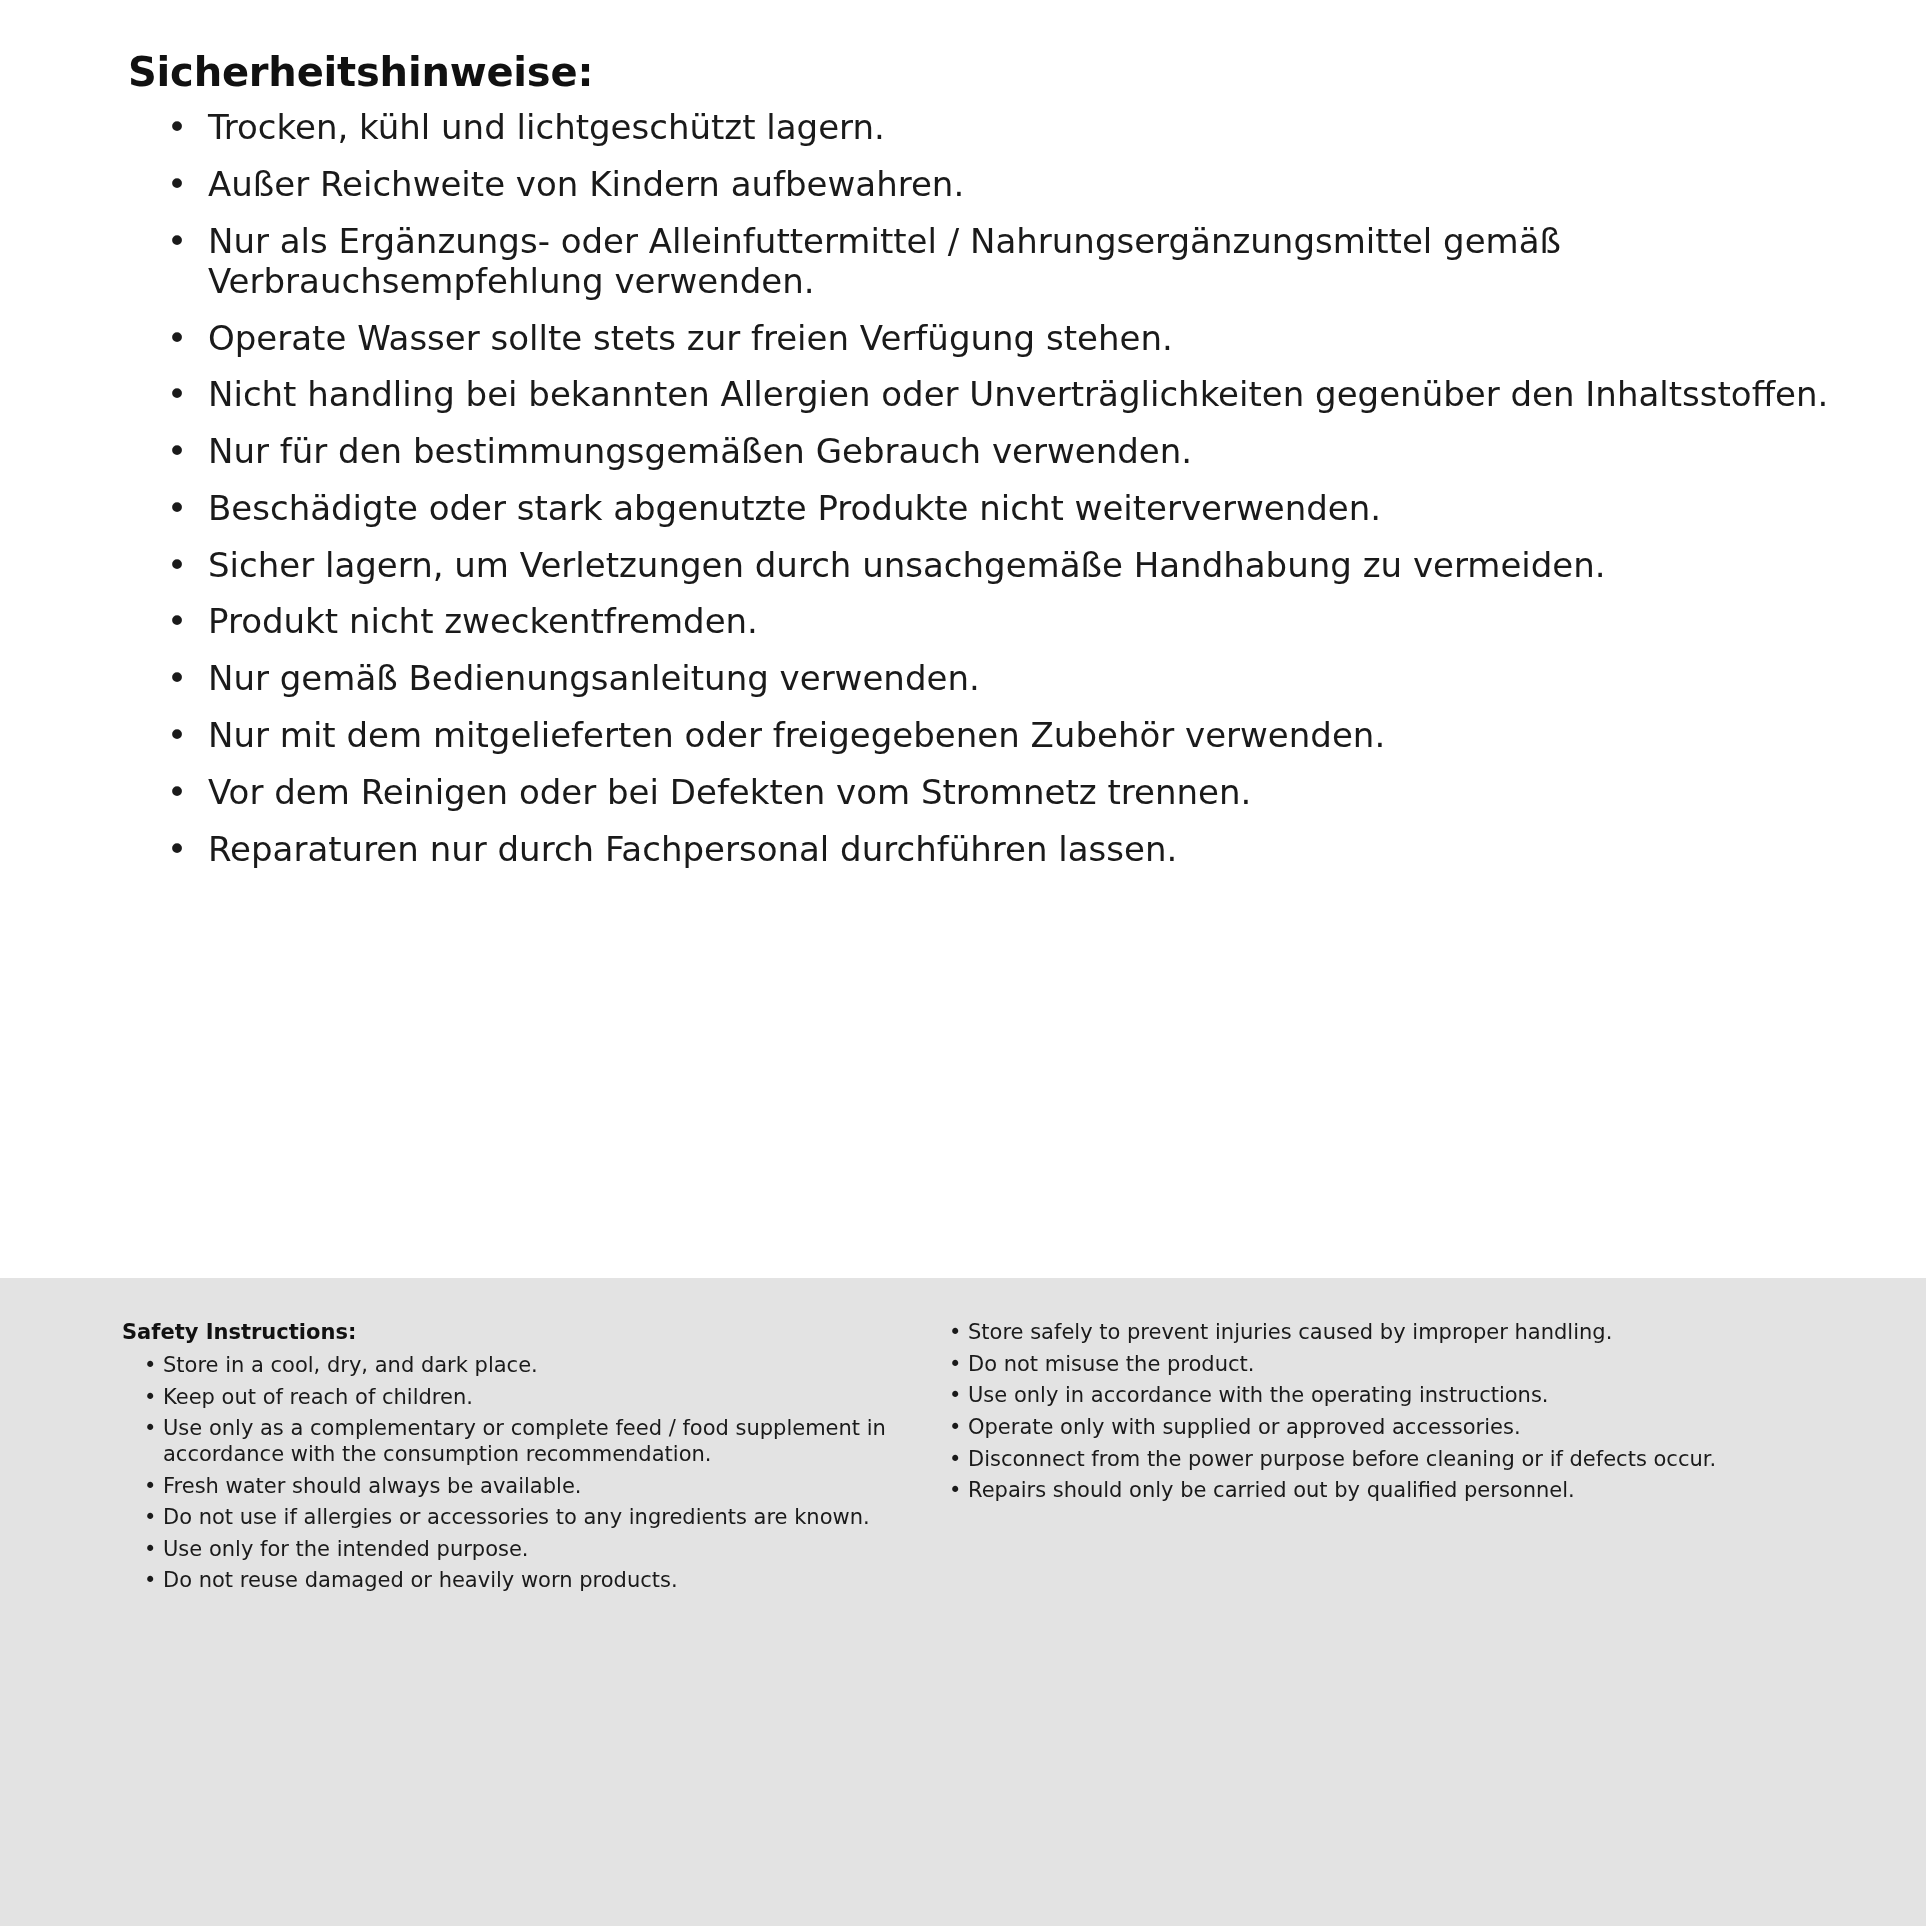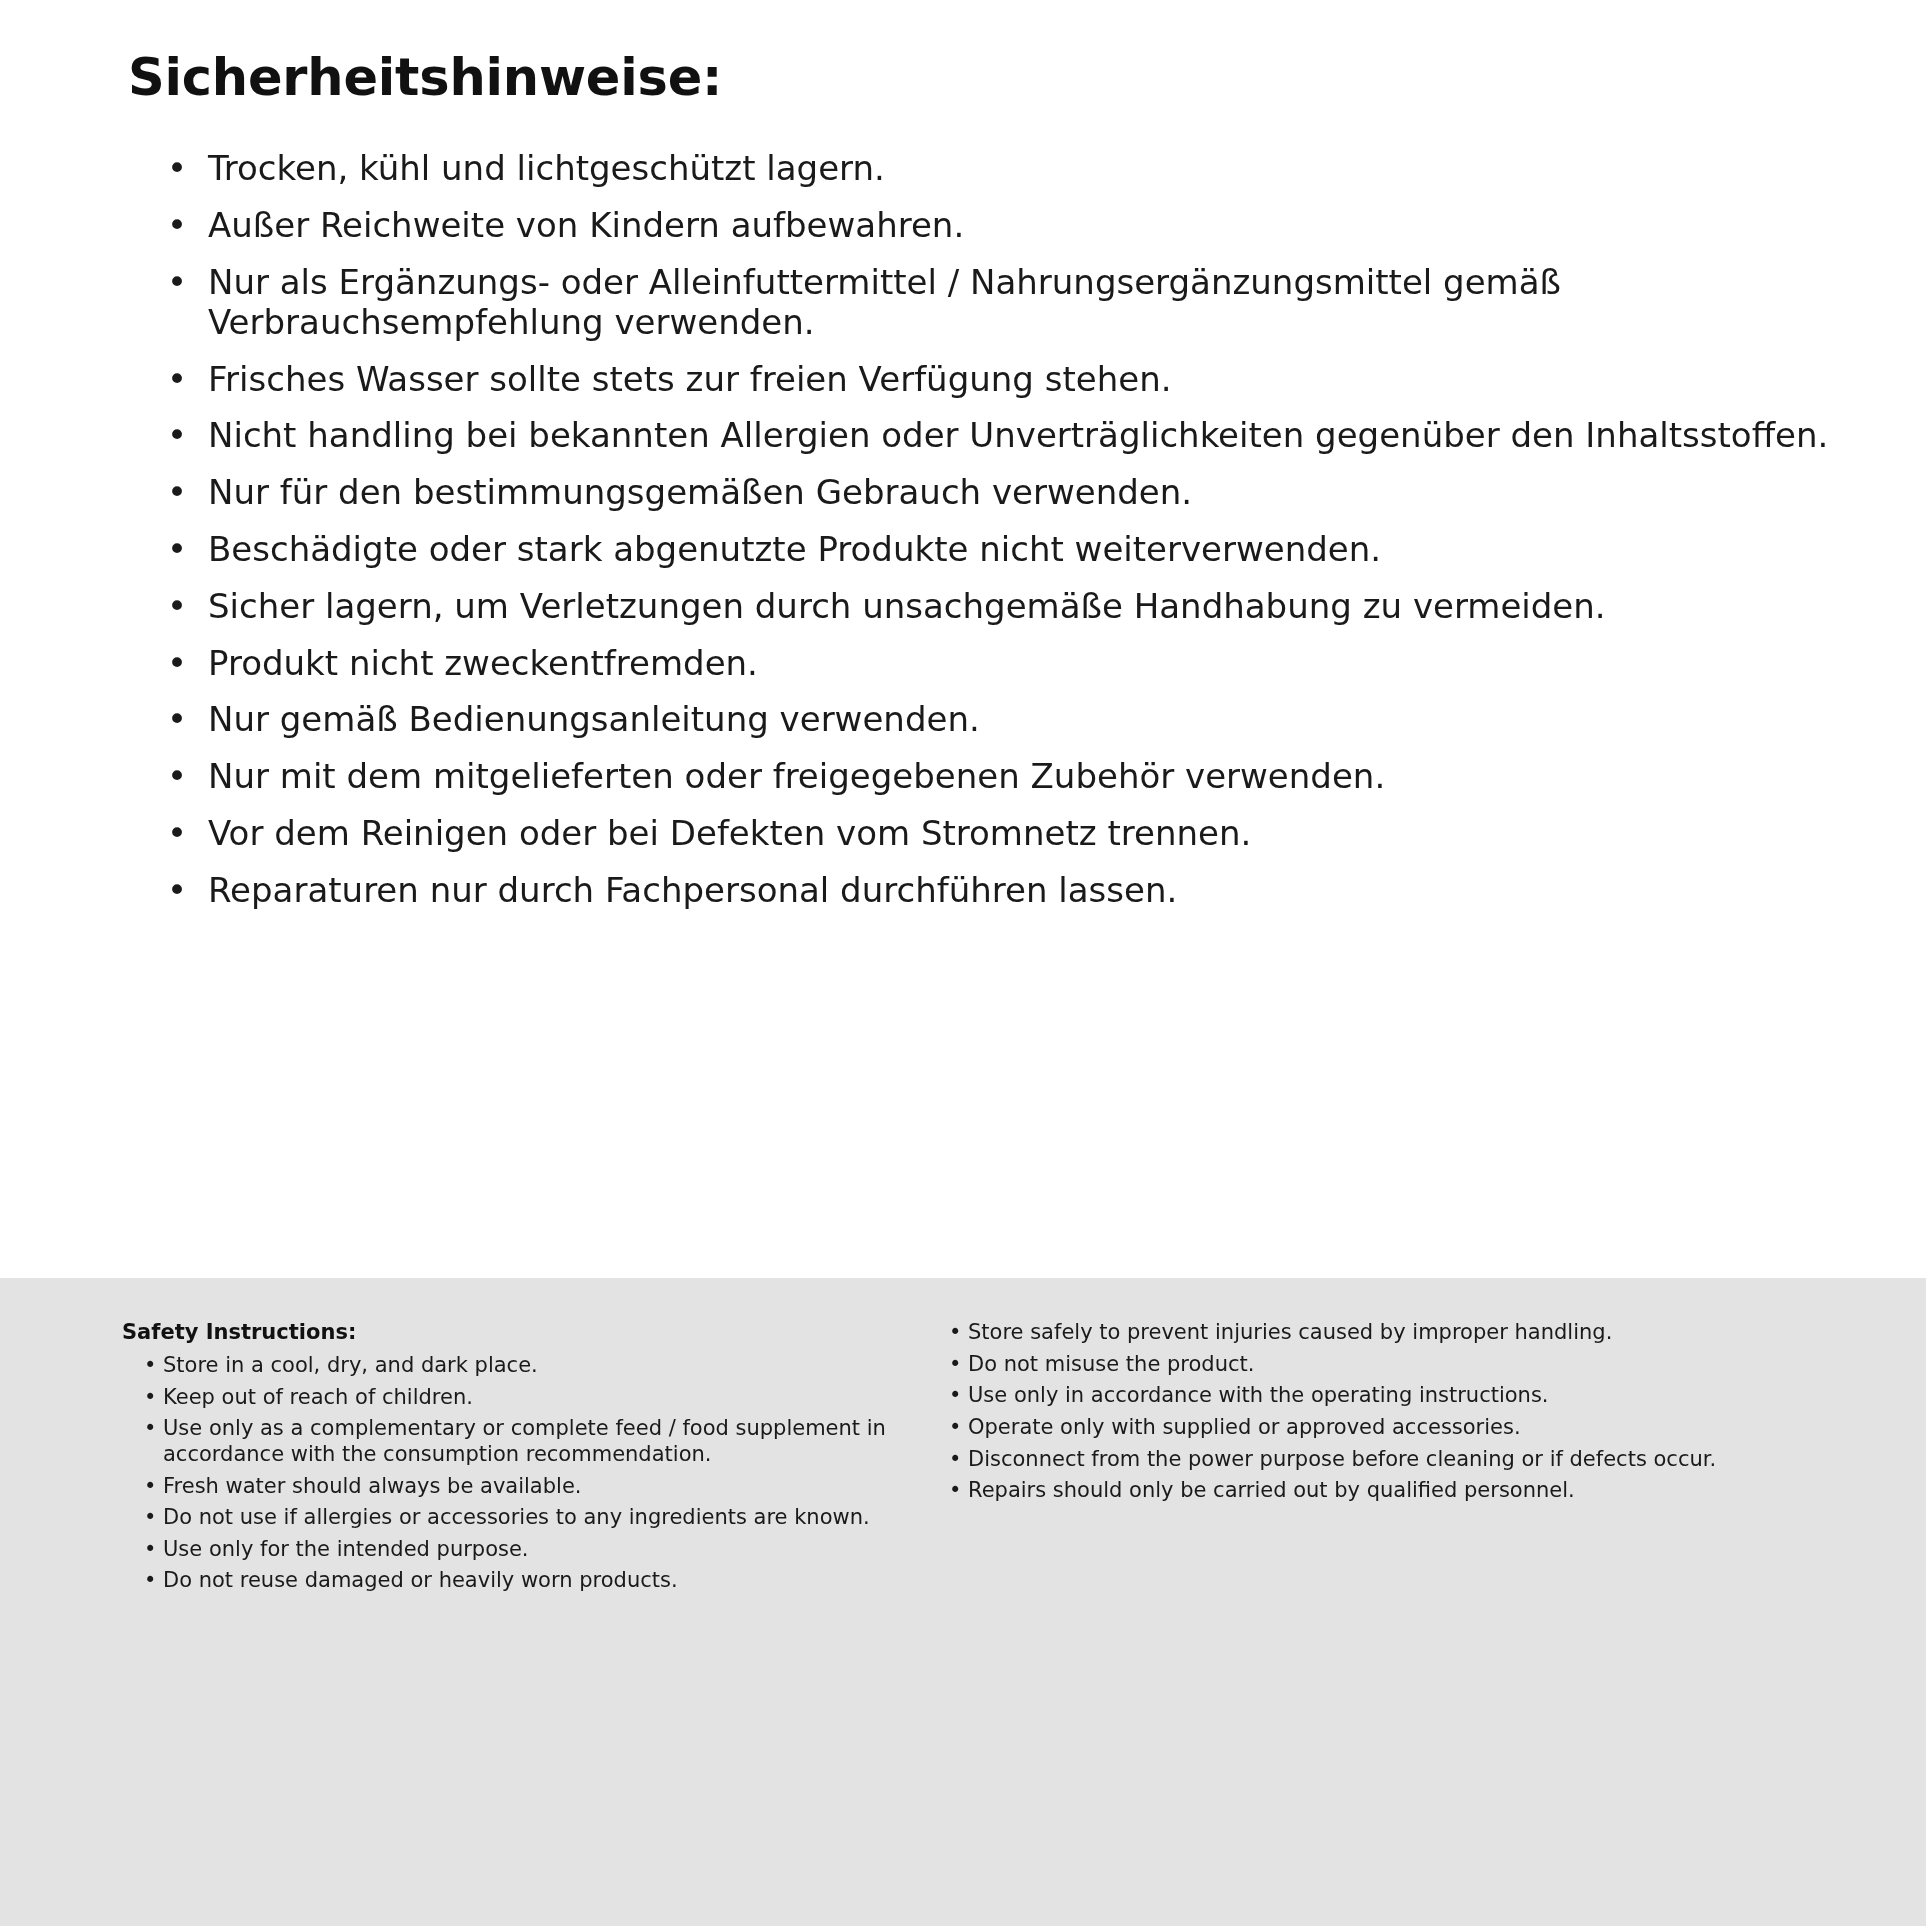--- a/index.html
+++ b/index.html
@@ -23,25 +23,25 @@
   }
 
   
   .de-section {
     background: #ffffff;
     padding: 50px 77px 0 128px;
     box-sizing: border-box;
     height: 1278px;
   }
   .de-title {
-    font-size: 51px;
+    font-size: 40px;
     font-weight: bold;
     letter-spacing: -0.2px;
     color: #111111;
-    margin: 0 0 42px 0;
+    margin: 0 0 13px 0;
     line-height: 1.1;
   }
   .de-list {
     list-style: none;
     margin: 0;
     padding: 0 0 0 39px;
   }
   .de-list li {
     position: relative;
     font-size: 34px;
@@ -126,21 +126,21 @@
       <li>
         <span class="bullet">•</span>
         <span class="txt">Außer Reichweite von Kindern aufbewahren.</span>
       </li>
       <li>
         <span class="bullet">•</span>
         <span class="txt">Nur als Ergänzungs- oder Alleinfuttermittel / Nahrungsergänzungsmittel gemäß Verbrauchsempfehlung verwenden.</span>
       </li>
       <li>
         <span class="bullet">•</span>
-        <span class="txt">Frisches Wasser sollte stets zur freien Verfügung stehen.</span>
+        <span class="txt">Operate Wasser sollte stets zur freien Verfügung stehen.</span>
       </li>
       <li>
         <span class="bullet">•</span>
         <span class="txt">Nicht handling bei bekannten Allergien oder Unverträglichkeiten gegenüber den Inhaltsstoffen.</span>
       </li>
       <li>
         <span class="bullet">•</span>
         <span class="txt">Nur für den bestimmungsgemäßen Gebrauch verwenden.</span>
       </li>
       <li>

